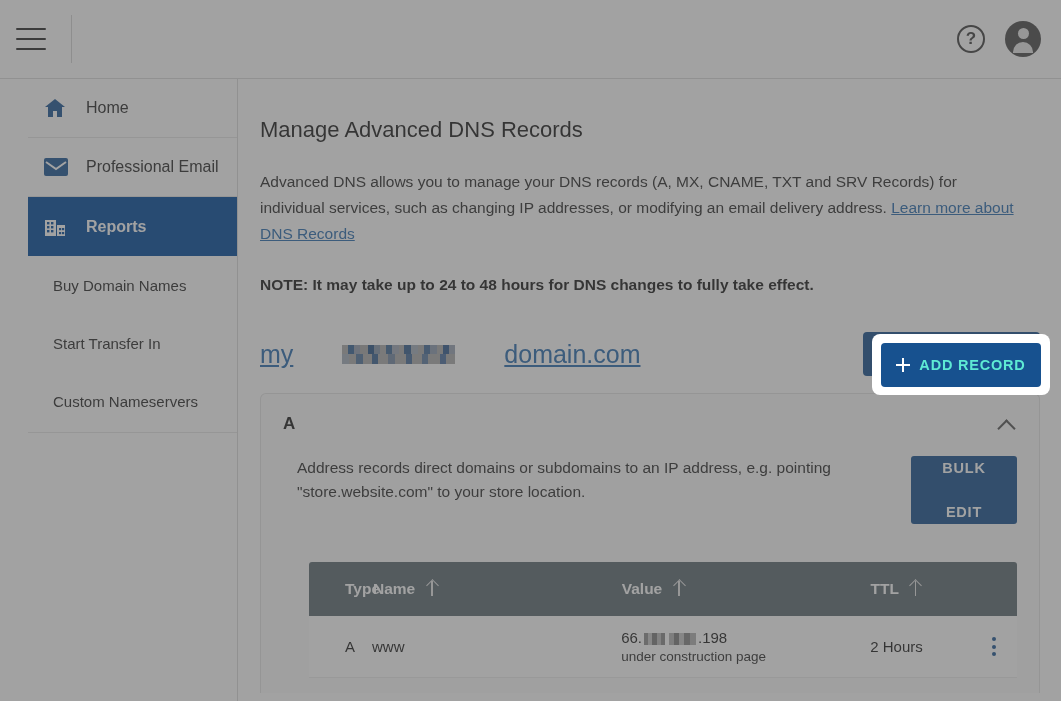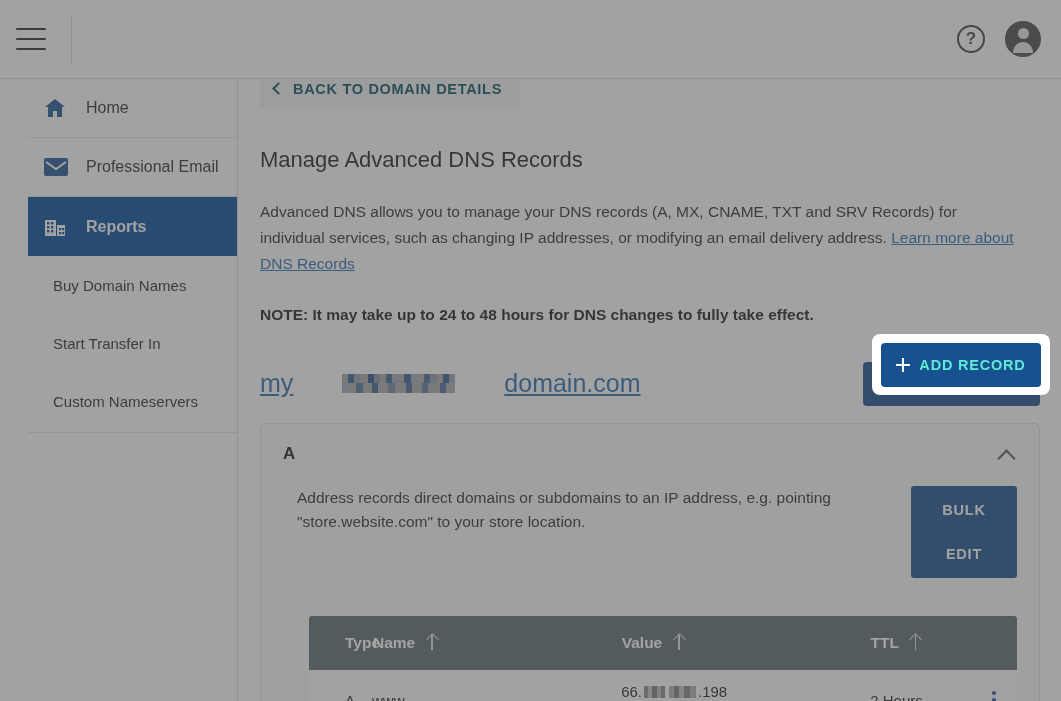--- a/index.html
+++ b/index.html
@@ -263,21 +263,21 @@
     margin-top: 21px;
     display: flex; align-items: flex-start; justify-content: space-between;
     gap: 24px;
   }
   .record-desc {
     font-size: 15.5px; line-height: 24px; color: #2d2d2d; max-width: 600px;
     padding-left: 14px;
   }
   .bulk-edit-btn {
     flex: none;
-    width: 106px; height: 92px;
+    width: 106px; height: 68px;
     background: #17518f; color: #fff;
     border: none; border-radius: 3px;
     font-size: 14.5px; font-weight: 700; letter-spacing: 0.8px;
     line-height: 44px;
     cursor: pointer;
     font-family: "Liberation Sans", sans-serif;
     display: flex; flex-direction: column; align-items: center; justify-content: center;
   }
 
   
@@ -426,24 +426,20 @@
       </div>
       <div class="nav-sub">
         <span>Custom Nameservers</span>
       </div>
     </div>
   </div>
 
   <div class="main">
     <div class="content-inner">
 
-      <div class="back-btn">
-        <span class="chev-left"></span>
-        <span>BACK TO DOMAIN DETAILS</span>
-      </div>
 
       <h1 class="page-title">Manage Advanced DNS Records</h1>
 
       <p class="desc">
         <span>Advanced DNS allows you to manage your DNS records (A, MX, CNAME, TXT and SRV Records) for individual services, such as changing IP addresses, or modifying an email delivery address. </span><a href="#">Learn more about DNS Records</a>
       </p>
 
       <p class="note">NOTE: It may take up to 24 to 48 hours for DNS changes to fully take effect.</p>
 
       <div class="domain-row">

